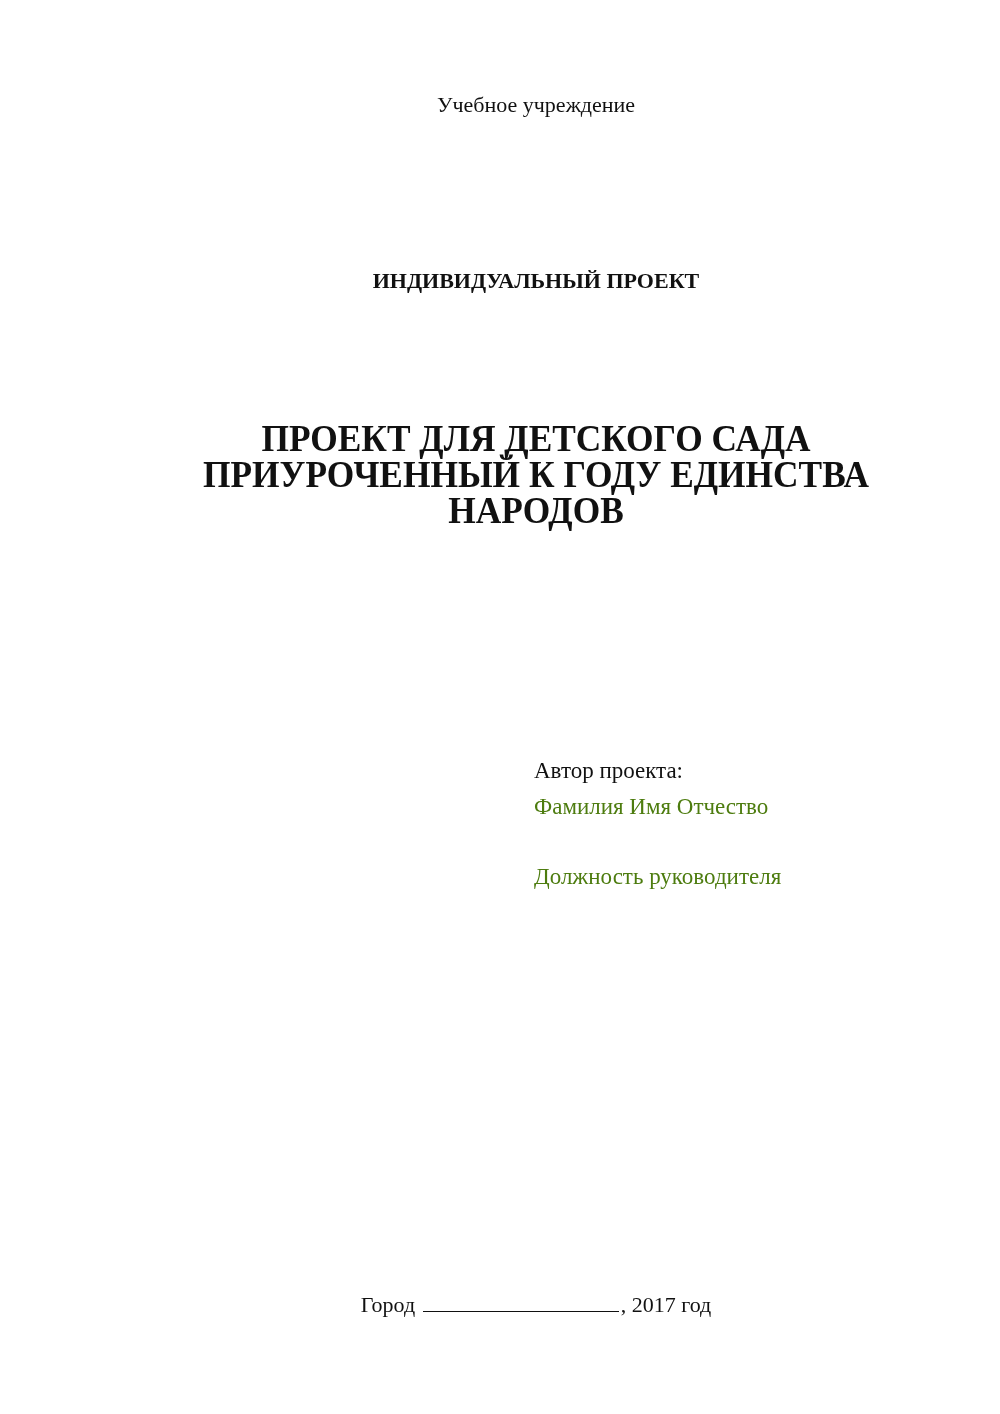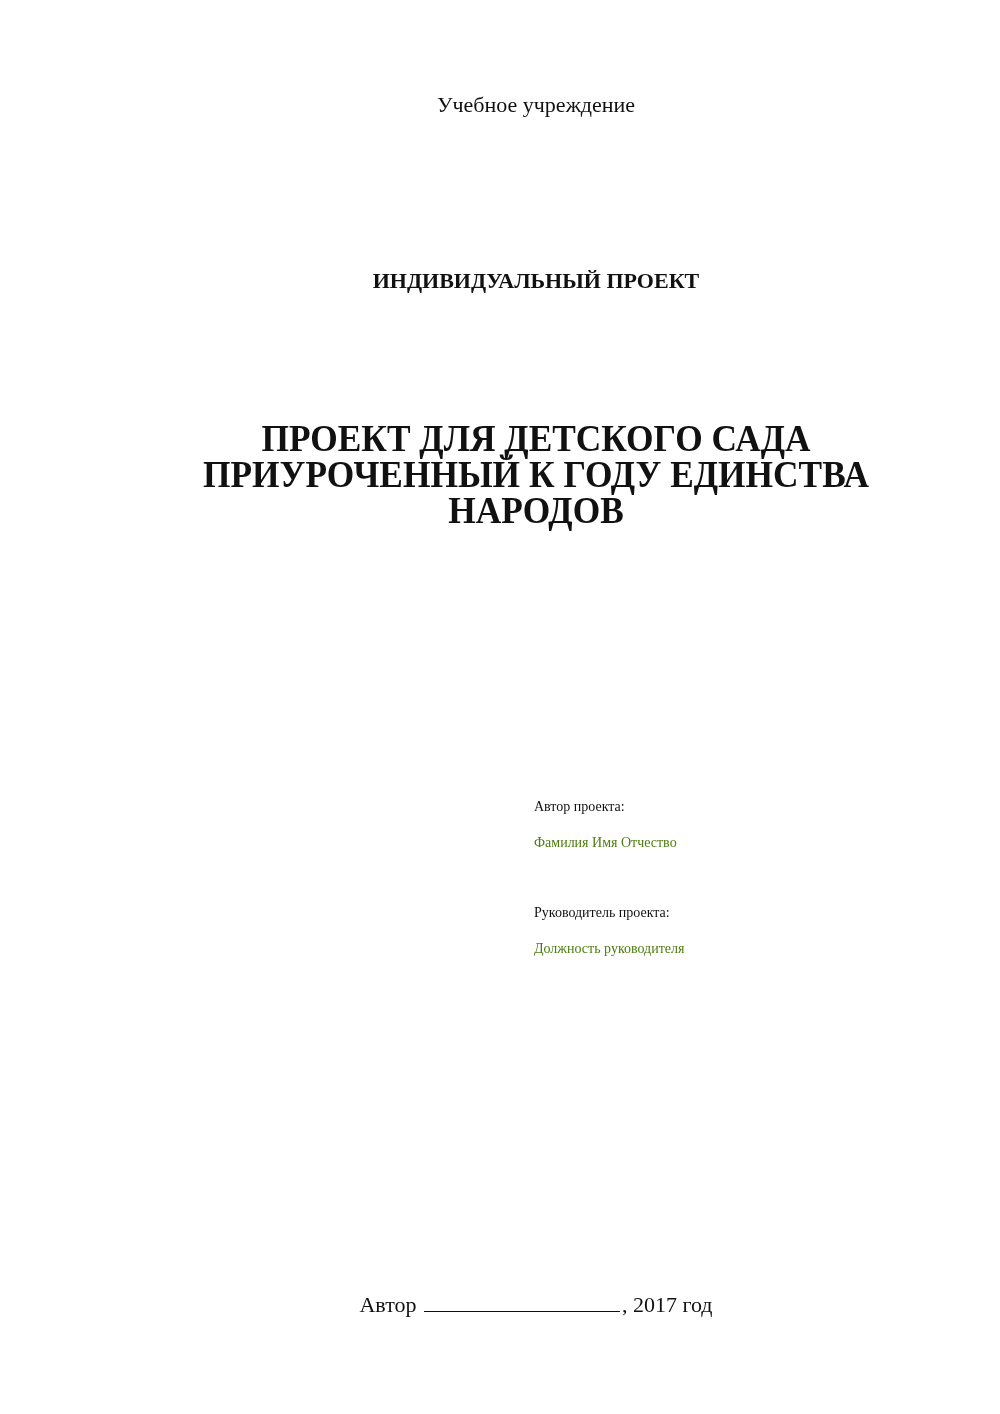--- a/index.html
+++ b/index.html
@@ -53,22 +53,22 @@
       line-height: 36px;
       font-weight: bold;
       color: #111;
       transform: scaleX(0.93);
       transform-origin: 536px 0;
     }
     .title .line { display: block; }
     .roles {
       position: absolute;
       left: 534px;
-      top: 789px;
-      font-size: 14px;
+      top: 753px;
+      font-size: 23px;
       line-height: 36px;
     }
     .role-label { color: #111; display: block; }
     .role-value { color: #4d7c0f; display: block; }
     .gap { display: block; height: 34px; }
     .footer {
       position: absolute;
       top: 1291px;
       left: 0;
       width: 1072px;
@@ -98,22 +98,21 @@
   <div class="title">
     <span class="line">ПРОЕКТ ДЛЯ ДЕТСКОГО САДА</span>
     <span class="line">ПРИУРОЧЕННЫЙ К ГОДУ ЕДИНСТВА</span>
     <span class="line">НАРОДОВ</span>
   </div>
 
   <div class="roles">
     <span class="role-label">Автор проекта:</span>
     <span class="role-value">Фамилия Имя Отчество</span>
     <span class="gap"></span>
-    <span class="role-label">Руководитель проекта:</span>
     <span class="role-value">Должность руководителя</span>
   </div>
 
   <div class="footer">
-    <span>Автор</span>
+    <span>Город</span>
     <span class="blank"></span><span>, 2017 год</span>
   </div>
 
 </div>
 
 </body></html>

